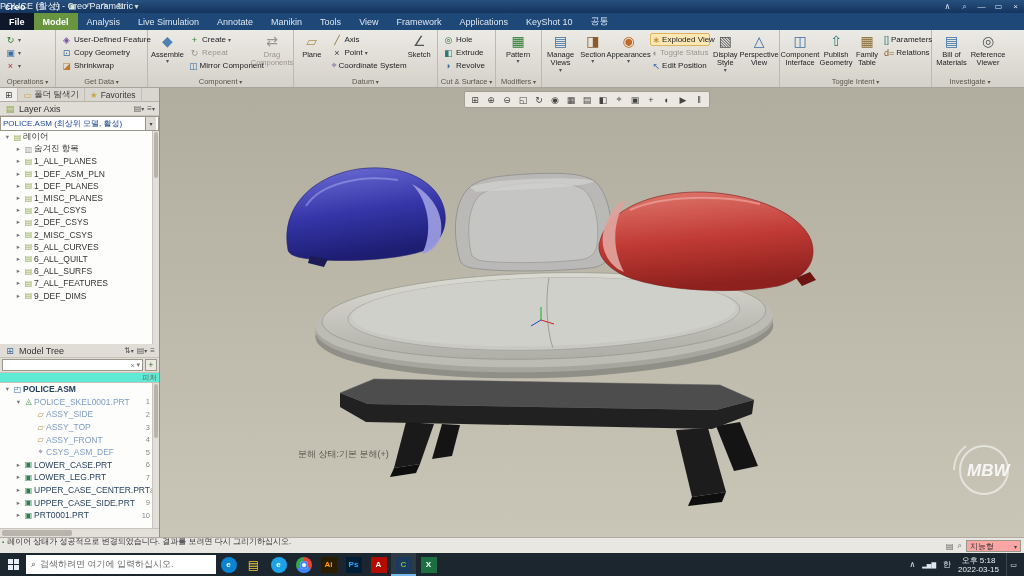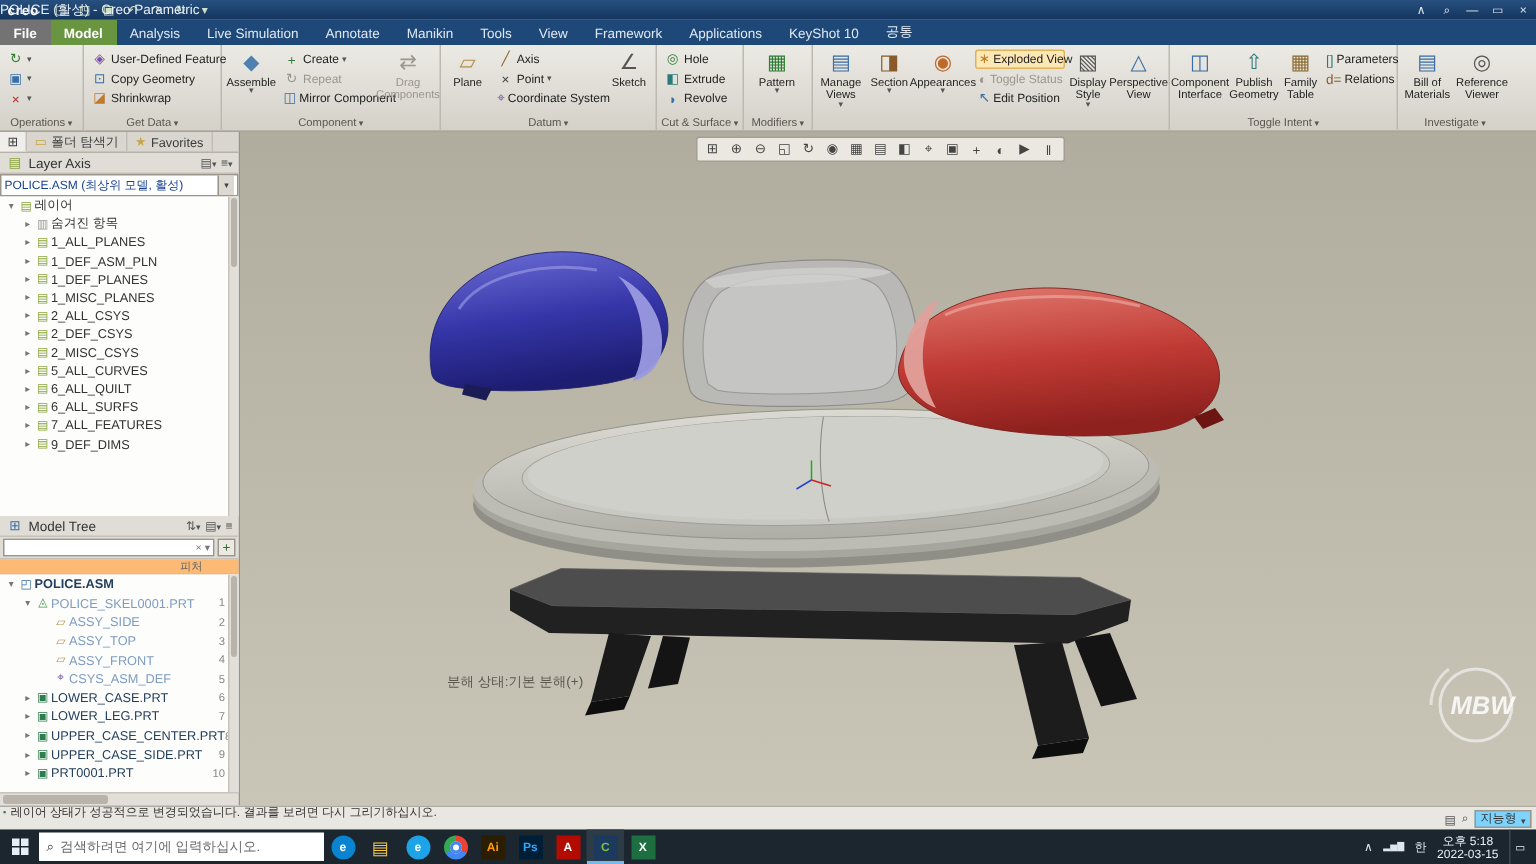--- a/index.html
+++ b/index.html
@@ -11,21 +11,21 @@
 #titlebar .logo{font-weight:bold;font-size:9px;padding:0 8px 0 5px;letter-spacing:.5px;color:#fff}
 .qat{display:flex;gap:3px}
 .qat span{width:13px;height:12px;display:flex;align-items:center;justify-content:center;font-size:8px;color:#cfe0c8}
 #tb-title{position:absolute;left:0;right:0;text-align:left;font-size:9px;color:#e8eef6;pointer-events:none}
 .winctl{margin-left:auto;display:flex}
 .winctl span{width:17px;height:13px;display:flex;align-items:center;justify-content:center;font-size:8px;color:#dfe6ef}
 
 
 #tabbar{position:absolute;left:0;top:13px;width:1024px;height:17px;background:#1d4878;display:flex;align-items:stretch;color:#dfe8f2;z-index:29}
 .rtab{padding:0 9px;display:flex;align-items:center;font-size:9px;white-space:nowrap}
-.rtab.file{background:#737373;color:#fff;font-weight:bold}
+.rtab.file{background:#0f172a;color:#fff;font-weight:bold}
 .rtab.sel{background:#699440;color:#fff;font-weight:bold}
 
 
 #ribbon{position:absolute;left:0;top:30px;width:1024px;height:58px;background:linear-gradient(#eceae4,#d4d1c9);border-bottom:1px solid #a8a49c;display:flex;z-index:28}
 .rgroup{position:relative;height:100%;border-right:1px solid #bdb9b0;padding:1px 2px 11px;display:flex;align-items:flex-start;gap:1px}
 .glabel{position:absolute;bottom:0;left:0;right:0;text-align:center;font-size:7.5px;color:#5a564e;height:10px;line-height:10px;white-space:nowrap;overflow:hidden}
 .glabel::after{content:" ▾";font-size:6px}
 .bigbtn{display:flex;flex-direction:column;align-items:center;font-size:7.5px;text-align:center;padding:1px 1px;line-height:1.1;color:#222;height:46px}
 .bigbtn .bic{width:20px;height:19px;font-size:14px;display:flex;align-items:center;justify-content:center}
 .bigbtn .caret{font-size:6px;color:#555;line-height:5px}
@@ -60,37 +60,37 @@
 .ind2{padding-left:26px}
 .dim{color:#7d9cc0}
 .part{color:#243f5c}
 .fnum{margin-left:auto;padding-right:9px;color:#888;font-size:7.5px}
 .vsb{position:absolute;right:0;top:0;bottom:0;width:7px;background:#e2dfd8;border-left:1px solid #c8c4bb}
 .vsb .thumb{position:absolute;left:1px;right:1px;top:1px;height:46px;background:#b8b4ab;border-radius:2px}
 .searchrow{display:flex;align-items:center;height:15px;padding:1px 2px;gap:2px;background:#e0ddd6;border-bottom:1px solid #c5c1b8}
 .searchbox{flex:1;height:12px;background:#fff;border:1px solid #9a968c;display:flex;align-items:center;padding:0 2px;gap:2px}
 .searchbox span{font-size:7px;color:#777}
 .plusbtn{width:12px;height:12px;border:1px solid #9a968c;background:#ece9e2;display:flex;align-items:center;justify-content:center;font-size:9px;color:#2f6d2f}
-.featcol{height:10px;display:flex;align-items:center;justify-content:flex-end;padding-right:24px;font-size:7.5px;color:#666;background:#fdba74;border-bottom:1px solid #c5c1b8}
+.featcol{height:10px;display:flex;align-items:center;justify-content:flex-end;padding-right:2px;font-size:7.5px;color:#666;background:#5eead4;border-bottom:1px solid #c5c1b8}
 .hscroll{height:9px;background:#e2dfd8;border-top:1px solid #c8c4bb;position:relative}
 .hscroll .hthumb{position:absolute;top:1px;bottom:1px;left:2px;width:70px;background:#b8b4ab;border-radius:2px}
 
 
 #viewport{position:absolute;left:160px;top:88px;width:864px;height:449px;background:linear-gradient(#b0ad9f,#c9c6b8);overflow:hidden;z-index:10}
 #gtoolbar{position:absolute;left:304px;top:3px;height:17px;background:rgba(242,240,234,.88);border:1px solid #a39f96;border-radius:2px;display:flex;align-items:center;padding:0 3px;gap:2px}
 #gtoolbar span{width:14px;height:14px;display:flex;align-items:center;justify-content:center;font-size:9px;color:#444}
 #explode-label{position:absolute;left:138px;top:360px;font-size:9px;color:#5b584e}
 
 
 #statusbar{position:absolute;left:0;top:537px;width:1024px;height:16px;background:#e9e7e2;border-top:1px solid #b0aca3;padding:0 2px;z-index:25}
 .msg{display:flex;align-items:center;height:8px;font-size:8px;color:#333;gap:3px;line-height:8px}
 .msg .dot{color:#2f7d32;font-size:6px}
 #statusright{position:absolute;right:3px;top:2px;display:flex;align-items:center;gap:4px}
 #statusright .stic{font-size:8px;color:#555}
-.filterbox{display:flex;align-items:flex-end;background:#7dd3fc;border:1px solid #9a968c;height:12px;padding:0 3px;font-size:8px;color:#333;gap:3px}
+.filterbox{display:flex;align-items:center;background:#fca5a5;border:1px solid #9a968c;height:12px;padding:0 3px;font-size:8px;color:#333;gap:20px}
 .filterbox .caret{font-size:6px;color:#444}
 
 
 #taskbar{position:absolute;left:0;top:553px;width:1024px;height:23px;background:#1c262e;display:flex;align-items:center;z-index:40;color:#e8eef5}
 #startbtn{width:26px;height:23px;display:flex;align-items:center;justify-content:center}
 .winlogo{display:grid;grid-template-columns:5px 5px;grid-template-rows:5px 5px;gap:1px}
 .winlogo i{background:#e8eef5;display:block}
 #tsearch{width:190px;height:19px;background:#fff;display:flex;align-items:center;gap:4px;padding:0 5px;color:#6a6a6a;font-size:9px}
 #tsearch .mag{color:#444;font-size:9px}
 .tbtn{width:25px;height:23px;display:flex;align-items:center;justify-content:center}

